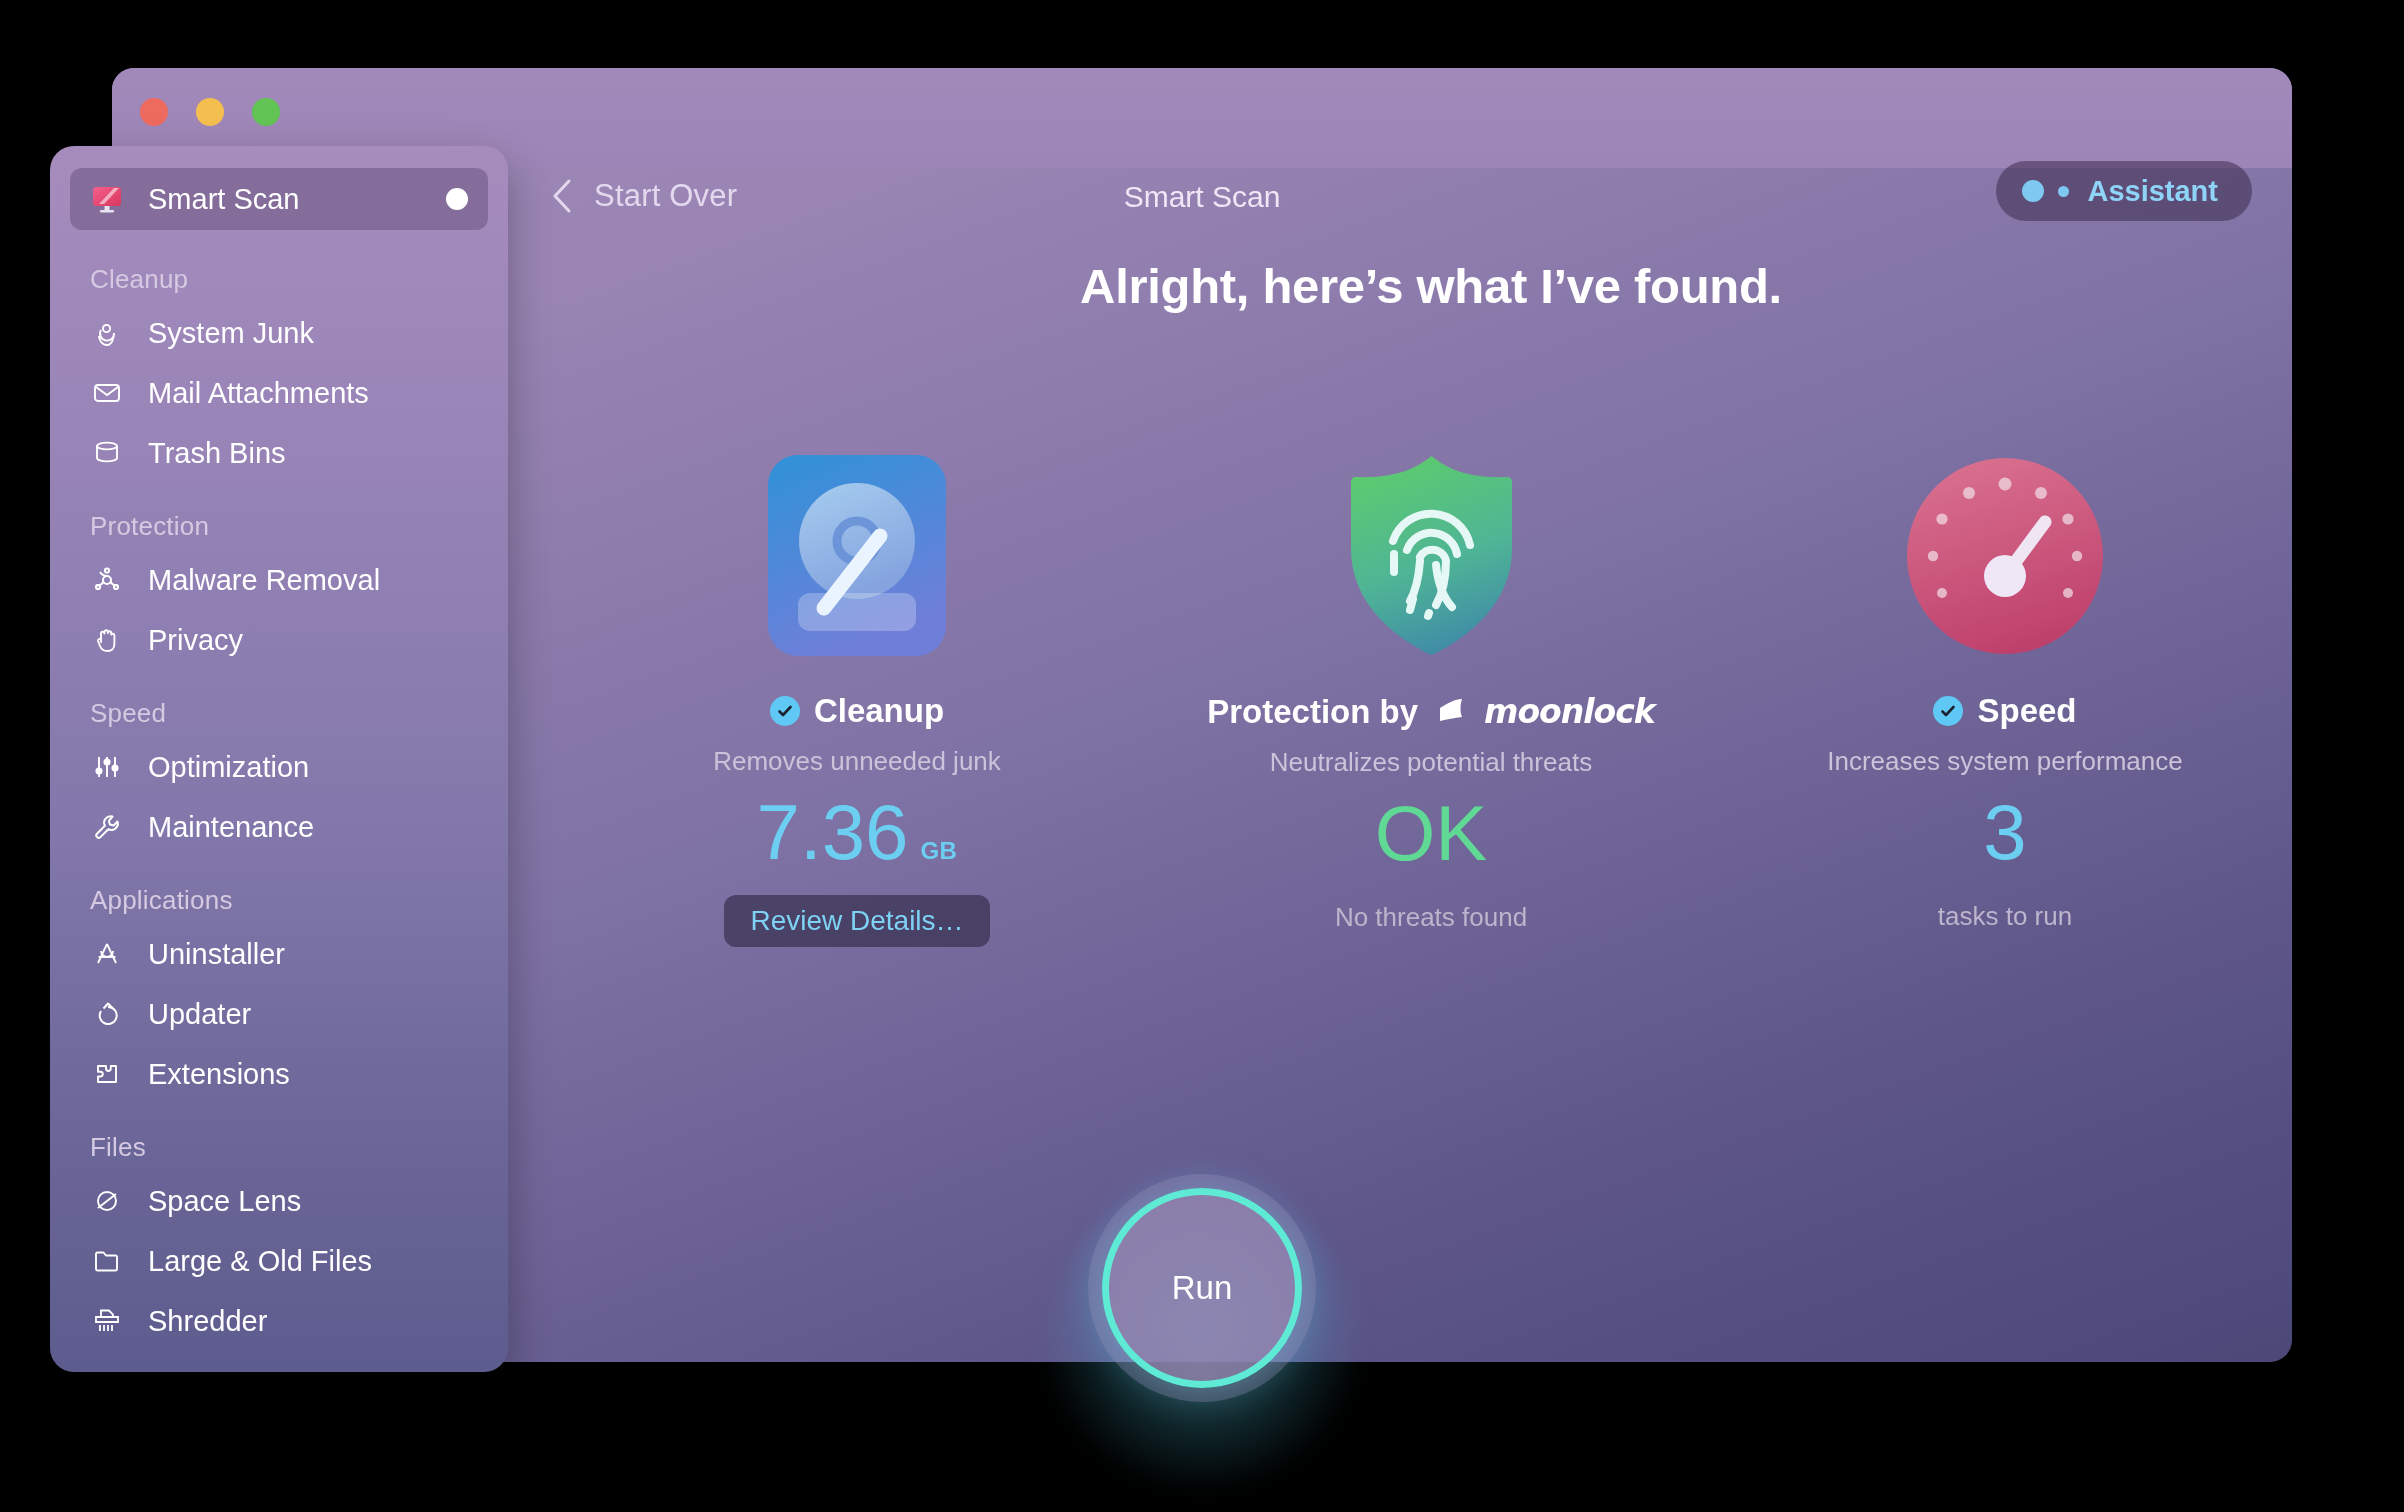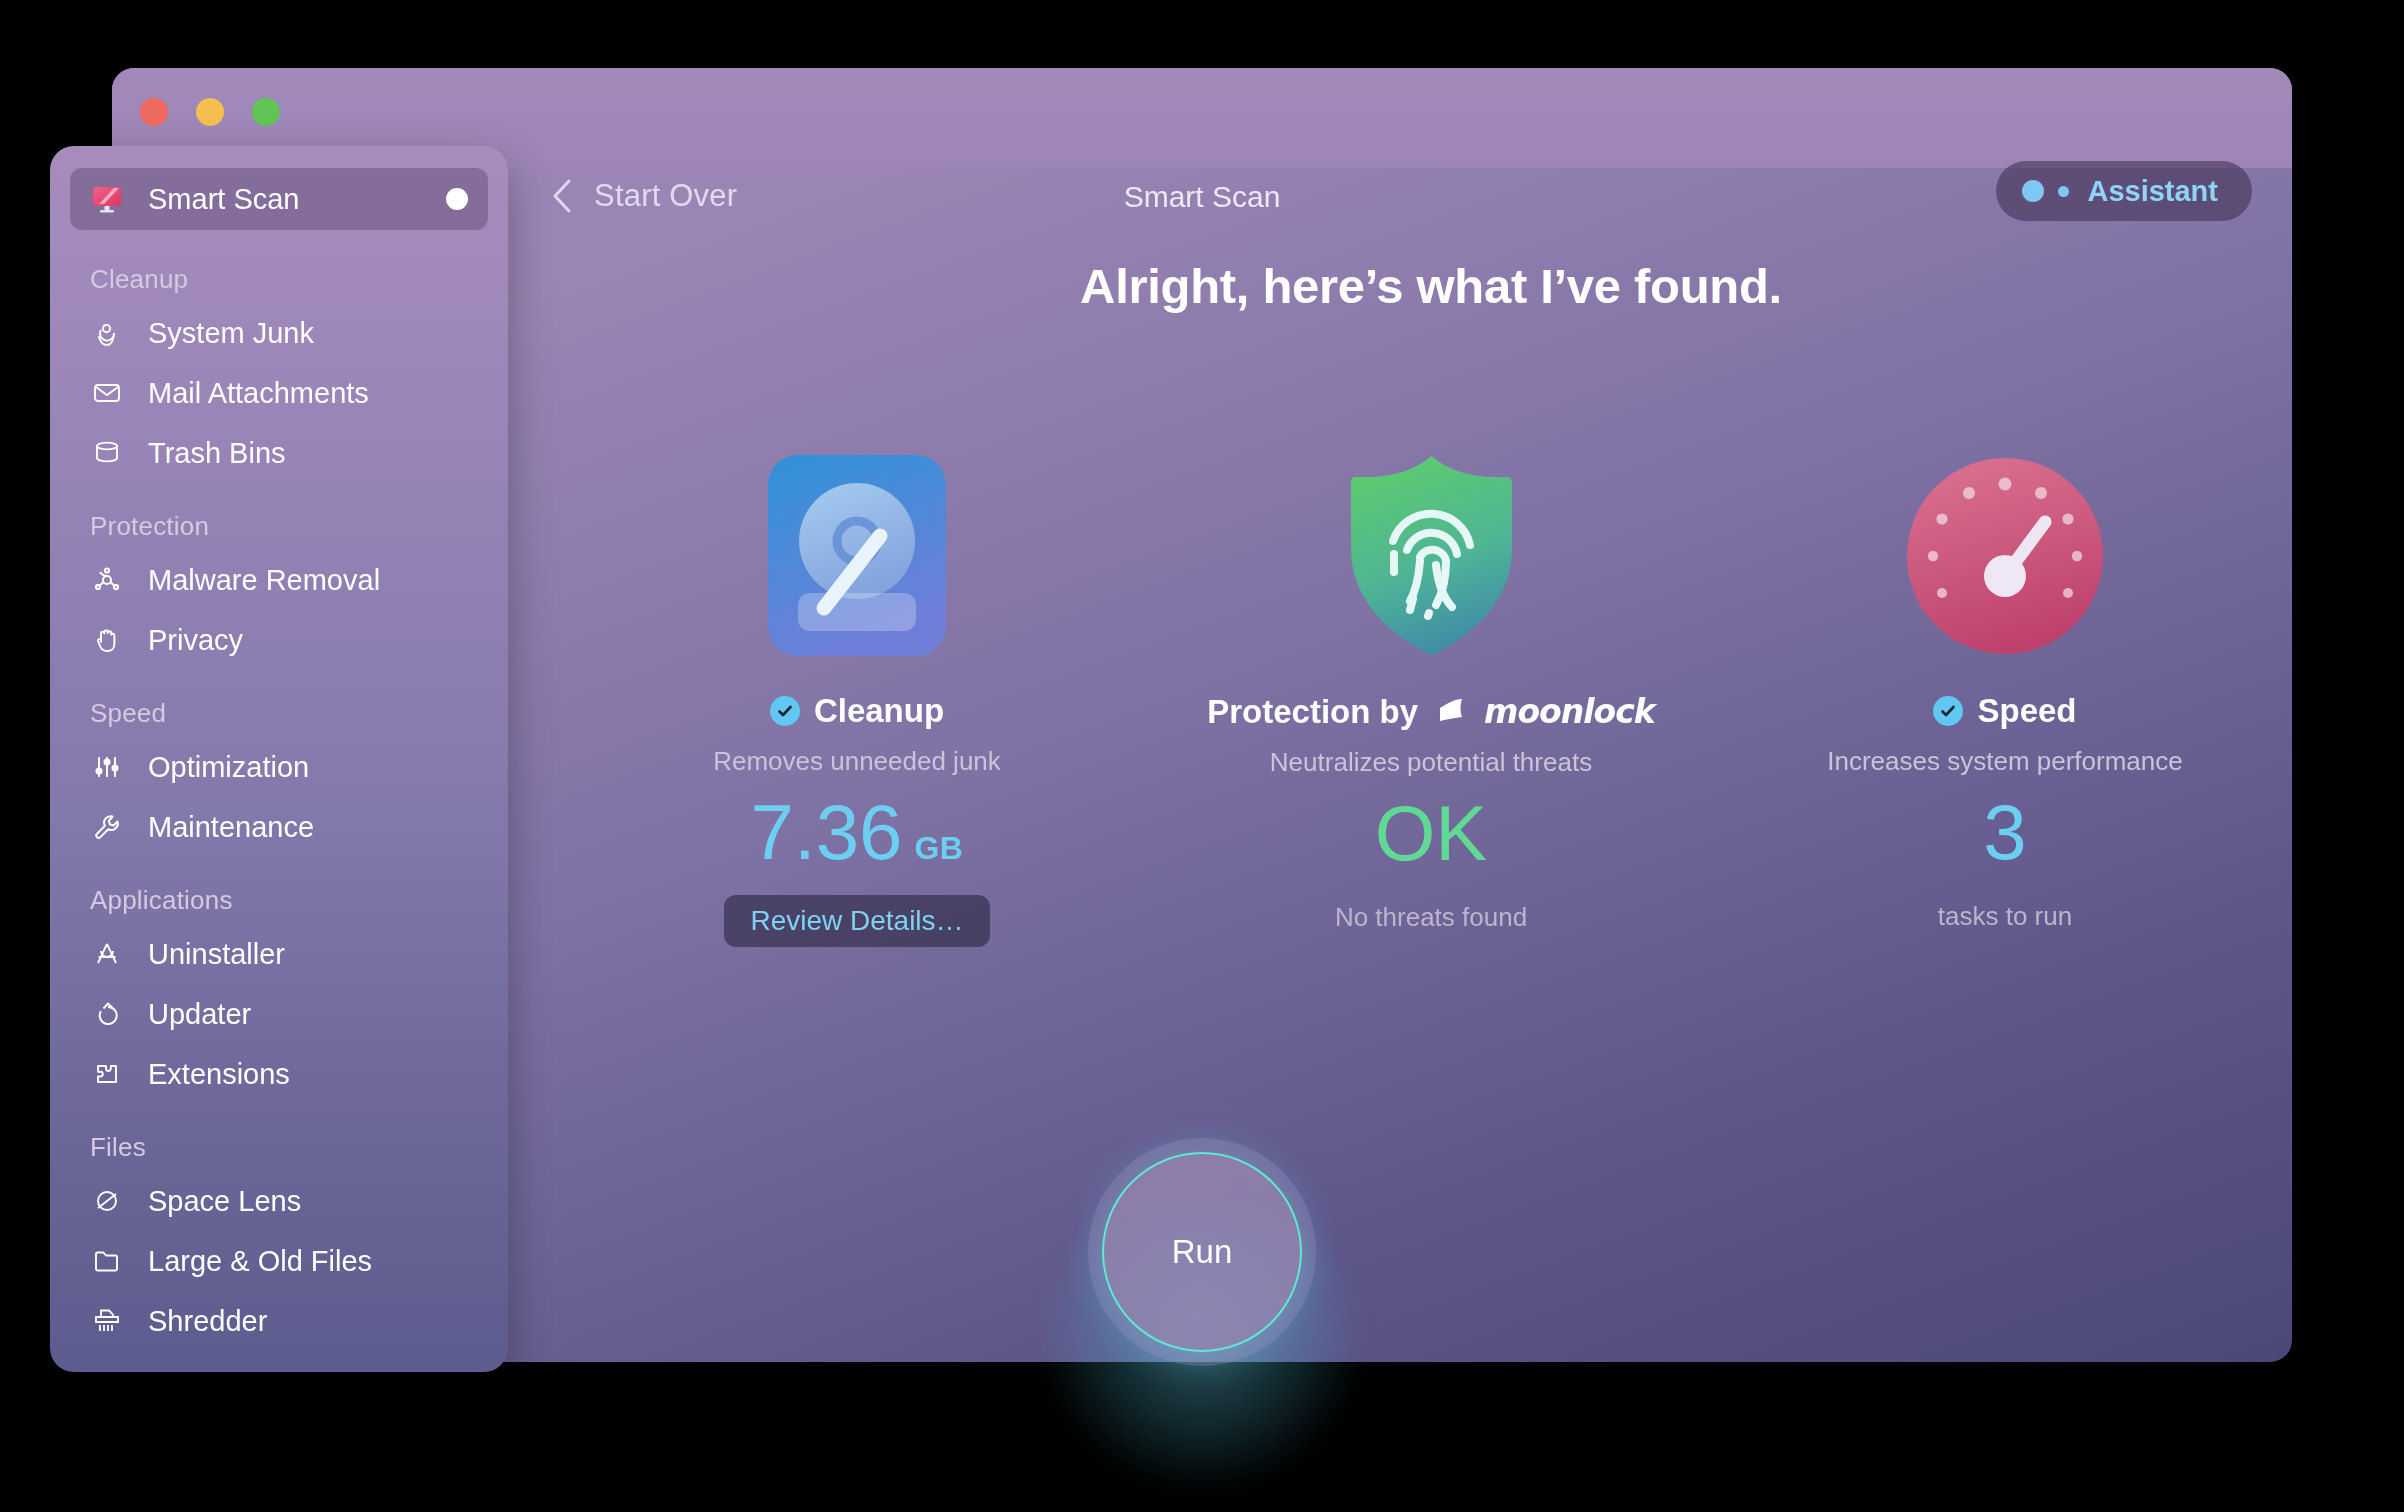--- a/index.html
+++ b/index.html
@@ -122,21 +122,21 @@
     width:30px; height:30px; border-radius:50%;
     background:#5fc8f4; display:flex; align-items:center; justify-content:center; flex:none;
   }
   .card-sub{ color:#cbc3da; font-size:26px; margin-bottom:16px; text-align:center; }
   .card-metric{
     display:flex; align-items:baseline; justify-content:center; gap:12px;
     margin-bottom:6px;
   }
   .metric-num{ font-size:78px; font-weight:300; line-height:1; color:#6ccff2; }
   .metric-num.ok{ color:#5fd993; }
-  .metric-unit{ font-size:32px; color:#6ccff2; font-weight:bold; letter-spacing:.5px; }
+  .metric-unit{ font-size:24px; color:#6ccff2; font-weight:bold; letter-spacing:.5px; }
   .card-note{ color:#bdb5cd; font-size:26px; margin-top:24px;text-align:right; }
 
   #review-details{
     margin-top:18px;
     background:rgba(45,38,68,.62);
     color:#7ed3f5; font-size:28px;
     padding:10px 26px; border-radius:12px;
     cursor:pointer; border:none;
     font-family:"Liberation Sans", sans-serif;
   }
@@ -155,24 +155,24 @@
     left:50%; top:1195px; transform:translateX(-50%);
     width:330px; height:300px;
     border-radius:50%;
     background:radial-gradient(ellipse at 50% 45%, rgba(110,215,235,.42) 0%, rgba(80,190,215,.20) 42%, rgba(0,0,0,0) 70%);
     filter:blur(10px);
     pointer-events:none;
     z-index:5;
   }
   #run-button{
     position:absolute;
-    left:50%; top:1152px; transform:translateX(-50%);
+    left:50%; top:1188px; transform:translateX(-50%);
     width:200px; height:200px;
     border-radius:50%;
-    border:2px solid #5eead4;
+    border:7px solid #5eead4;
     background:rgba(150,134,178,.80);
     box-shadow:0 0 0 14px rgba(160,145,186,.30), 0 0 42px rgba(92,198,239,.45);
     display:flex; align-items:center; justify-content:center;
     color:#fff; font-size:33px;
     cursor:pointer;
     z-index:6;
     font-family:"Liberation Sans", sans-serif;
   }
 </style>
 </head>

